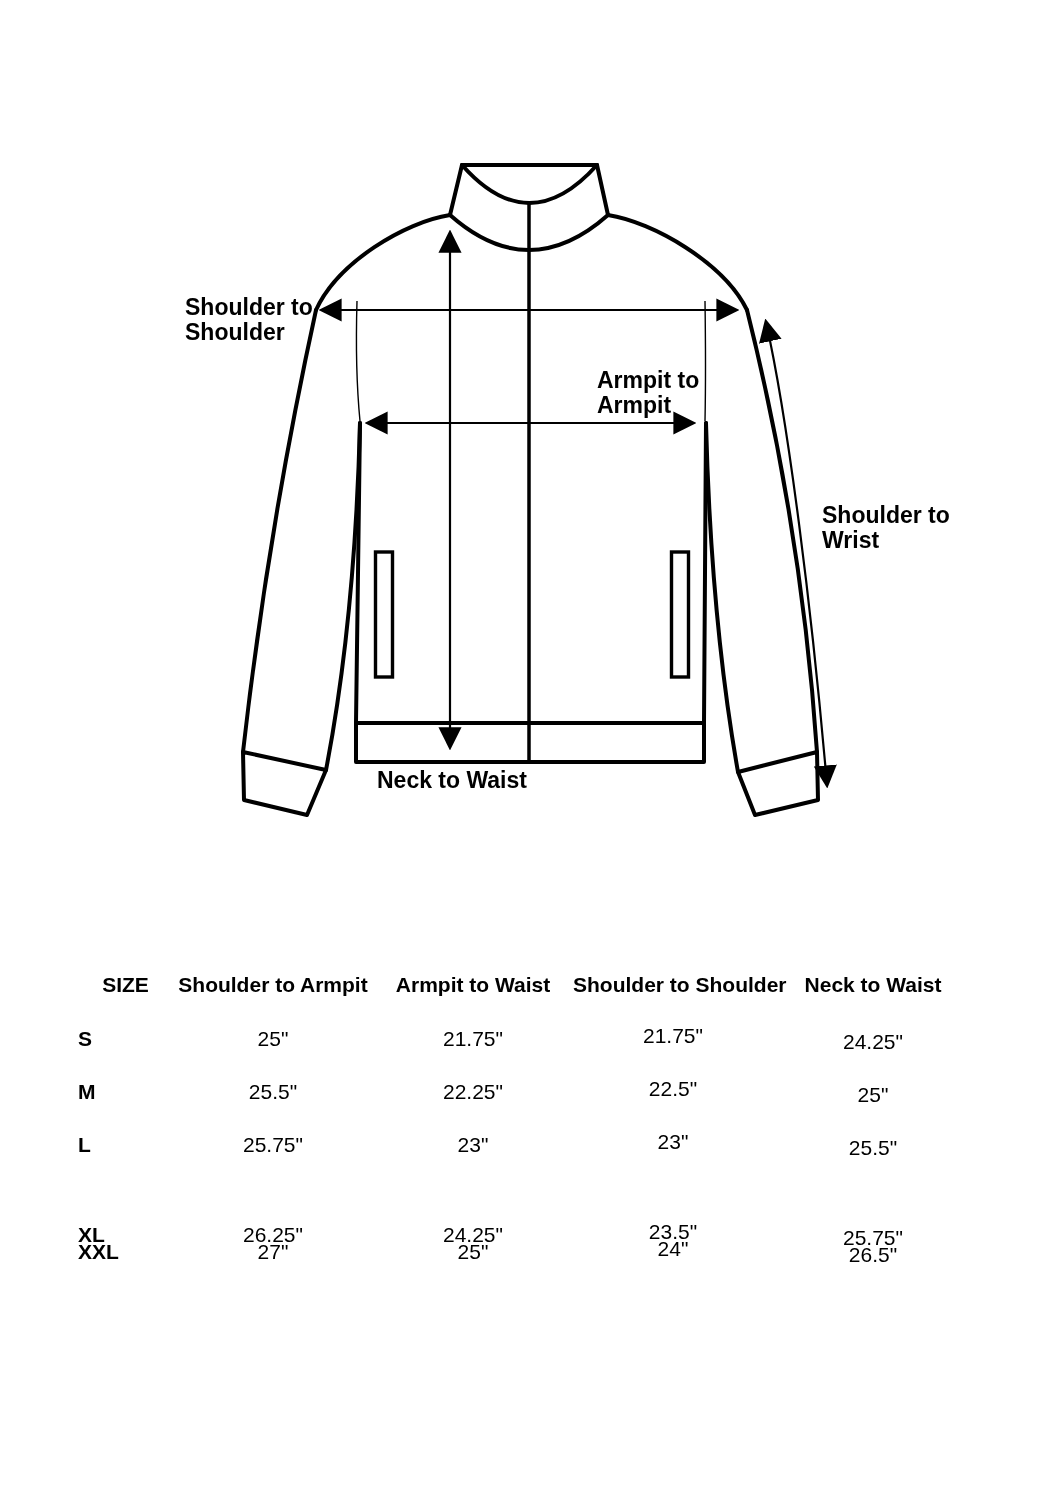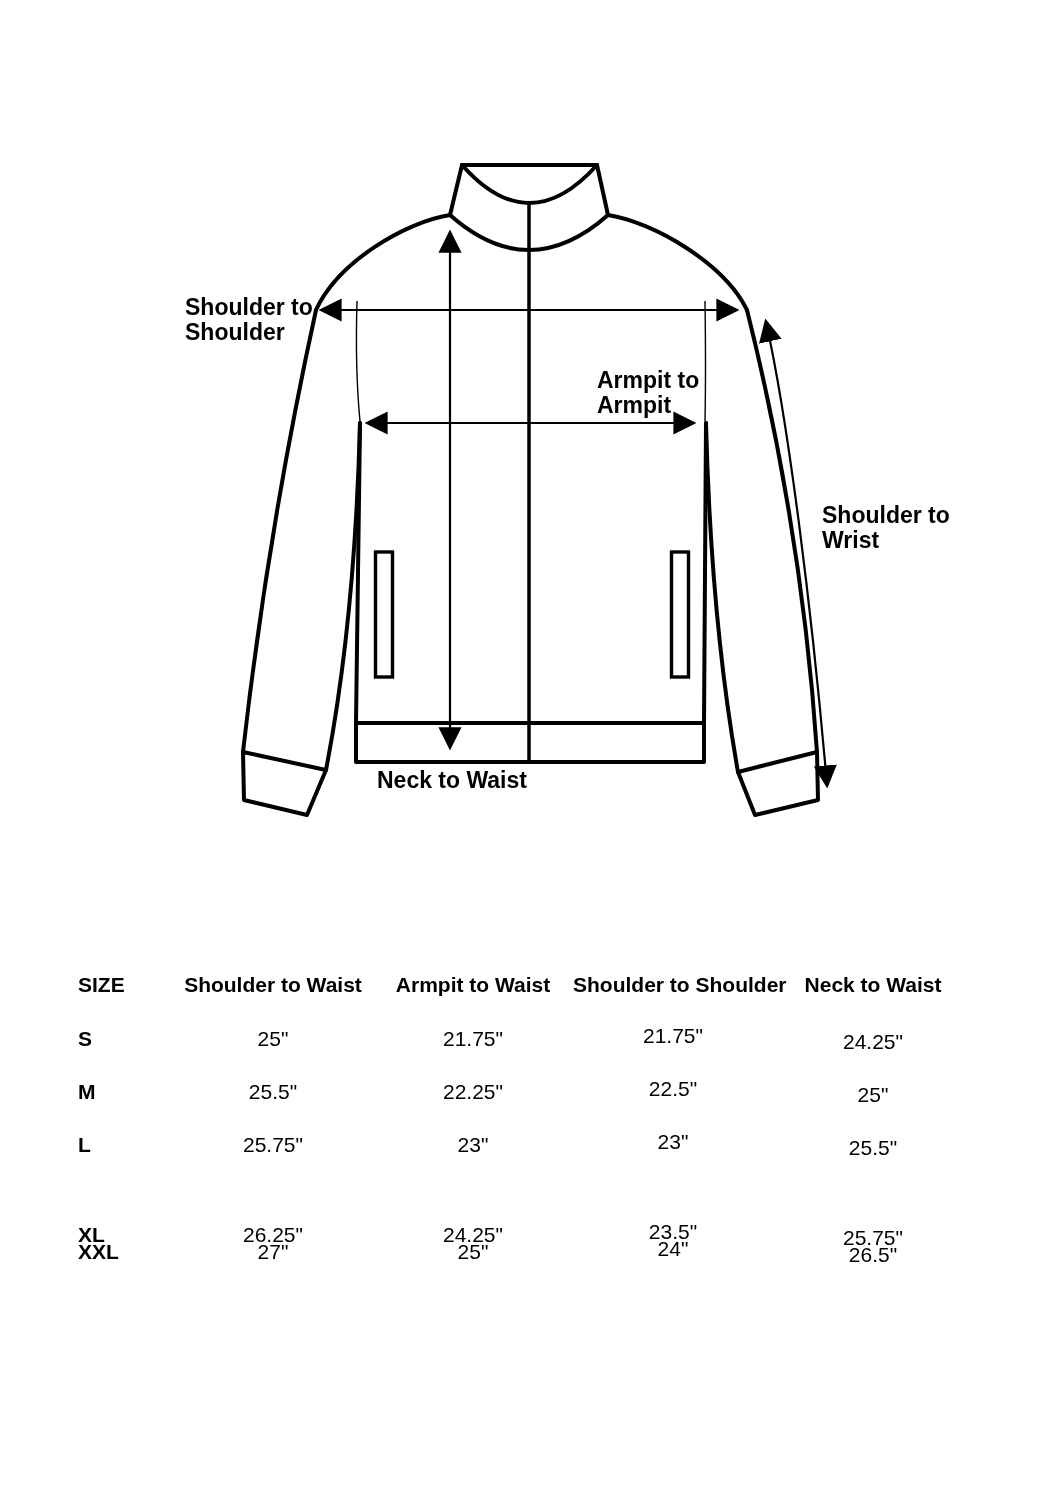--- a/index.html
+++ b/index.html
@@ -9,21 +9,21 @@
   svg.diagram .outline{fill:none;stroke:#000;stroke-width:4;stroke-linejoin:round;stroke-linecap:round;}
   svg.diagram .zip{fill:none;stroke:#000;stroke-width:3.5;}
   svg.diagram .seam{fill:none;stroke:#000;stroke-width:1.4;}
   svg.diagram .pocket{fill:#fff;stroke:#000;stroke-width:3.4;}
   svg.diagram .arrow{fill:none;stroke:#000;stroke-width:2.2;}
   svg.diagram text{font-family:"Liberation Sans",sans-serif;font-weight:bold;font-size:23px;fill:#000;}
   .size-table .trow{position:absolute;left:0;width:1060px;display:grid;grid-template-columns:95px 200px 200px 200px 200px;padding-left:78px;box-sizing:border-box;}
   .cell{font-size:21px;line-height:22px;height:22px;text-align:center;white-space:nowrap;}
   .cell.size{text-align:left;font-weight:bold;}
   .thead .cell{font-weight:bold;}
-  .thead .cell:first-child{text-align:left;}
+  .thead .cell:first-child{text-align:center;}
   .trow.values .cell:nth-child(4){transform:translateY(-3px);}
   .trow.values .cell:nth-child(5){transform:translateY(3px);}
 </style>
 </head>
 <body>
 
 <div class="page">
 
   <svg class="diagram" width="1060" height="930" viewBox="0 0 1060 930" xmlns="http://www.w3.org/2000/svg">
     <defs>
@@ -71,21 +71,21 @@
       <text x="822" y="523">Shoulder to</text>
       <text x="822" y="548">Wrist</text>
       <text x="377" y="788">Neck to Waist</text>
     </g>
   </svg>
 
   <div class="size-table">
 
     <div class="trow thead" style="top:974px;">
       <div class="cell">SIZE</div>
-      <div class="cell">Shoulder to Waist</div>
+      <div class="cell">Shoulder to Armpit</div>
       <div class="cell">Armpit to Waist</div>
       <div class="cell">Shoulder to Shoulder</div>
       <div class="cell">Neck to Waist</div>
     </div>
 
     <div class="trow values" style="top:1028px;">
       <div class="cell size">S</div>
       <div class="cell">25"</div>
       <div class="cell">21.75"</div>
       <div class="cell">21.75"</div>

